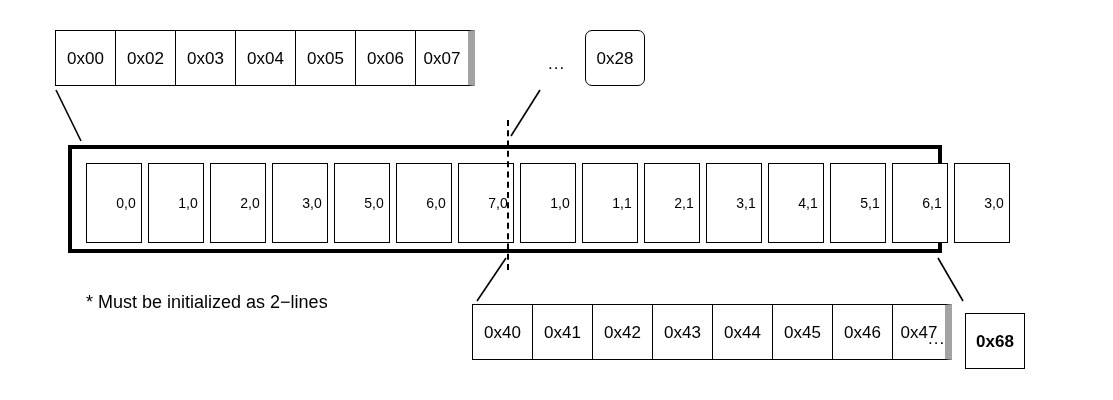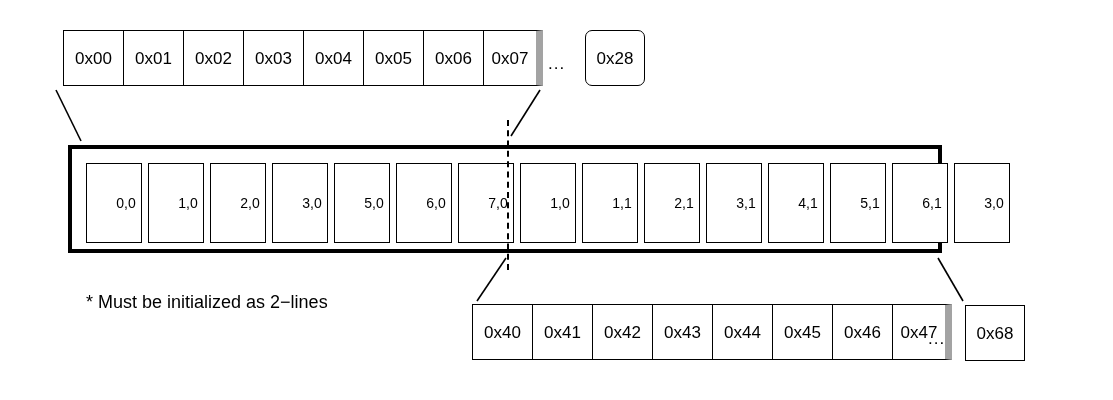--- a/index.html
+++ b/index.html
@@ -127,23 +127,22 @@
     width: 1113px;
     height: 400px;
     pointer-events: none;
   }
 </style>
 </head>
 <body>
 
 <div id="canvas">
 
-  <div class="addr-strip" id="top-strip" style="left:63px; top:30px;">
+  <div class="addr-strip" id="top-strip" style="left:55px; top:30px;">
     <div class="addr-cell">0x00</div>
-    <div class="addr-cell">0x01</div>
     <div class="addr-cell">0x02</div>
     <div class="addr-cell">0x03</div>
     <div class="addr-cell">0x04</div>
     <div class="addr-cell">0x05</div>
     <div class="addr-cell">0x06</div>
     <div class="addr-cell">0x07</div>
   </div>
 
   <div class="addr-ellipsis" style="left:548px; top:55px;">...</div>
 
@@ -179,21 +178,21 @@
     <div class="addr-cell">0x42</div>
     <div class="addr-cell">0x43</div>
     <div class="addr-cell">0x44</div>
     <div class="addr-cell">0x45</div>
     <div class="addr-cell">0x46</div>
     <div class="addr-cell">0x47</div>
   </div>
 
   <div class="addr-ellipsis" style="left:928px; top:330px;">...</div>
 
-  <div class="addr-solo" style="left:965px; top:305px;">0x68</div>
+  <div class="addr-solo" style="left:965px; top:313px;font-weight:bold;">0x68</div>
 
   <svg id="connectors" viewBox="0 0 1113 400">
 
     <line x1="56" y1="90" x2="81" y2="141" stroke="#000000" stroke-width="1.6"></line>
 
     <line x1="540" y1="90" x2="511" y2="136" stroke="#000000" stroke-width="1.6"></line>
 
     <line x1="506" y1="258" x2="477" y2="301" stroke="#000000" stroke-width="1.6"></line>
 
     <line x1="938" y1="258" x2="963" y2="301" stroke="#000000" stroke-width="1.6"></line>

